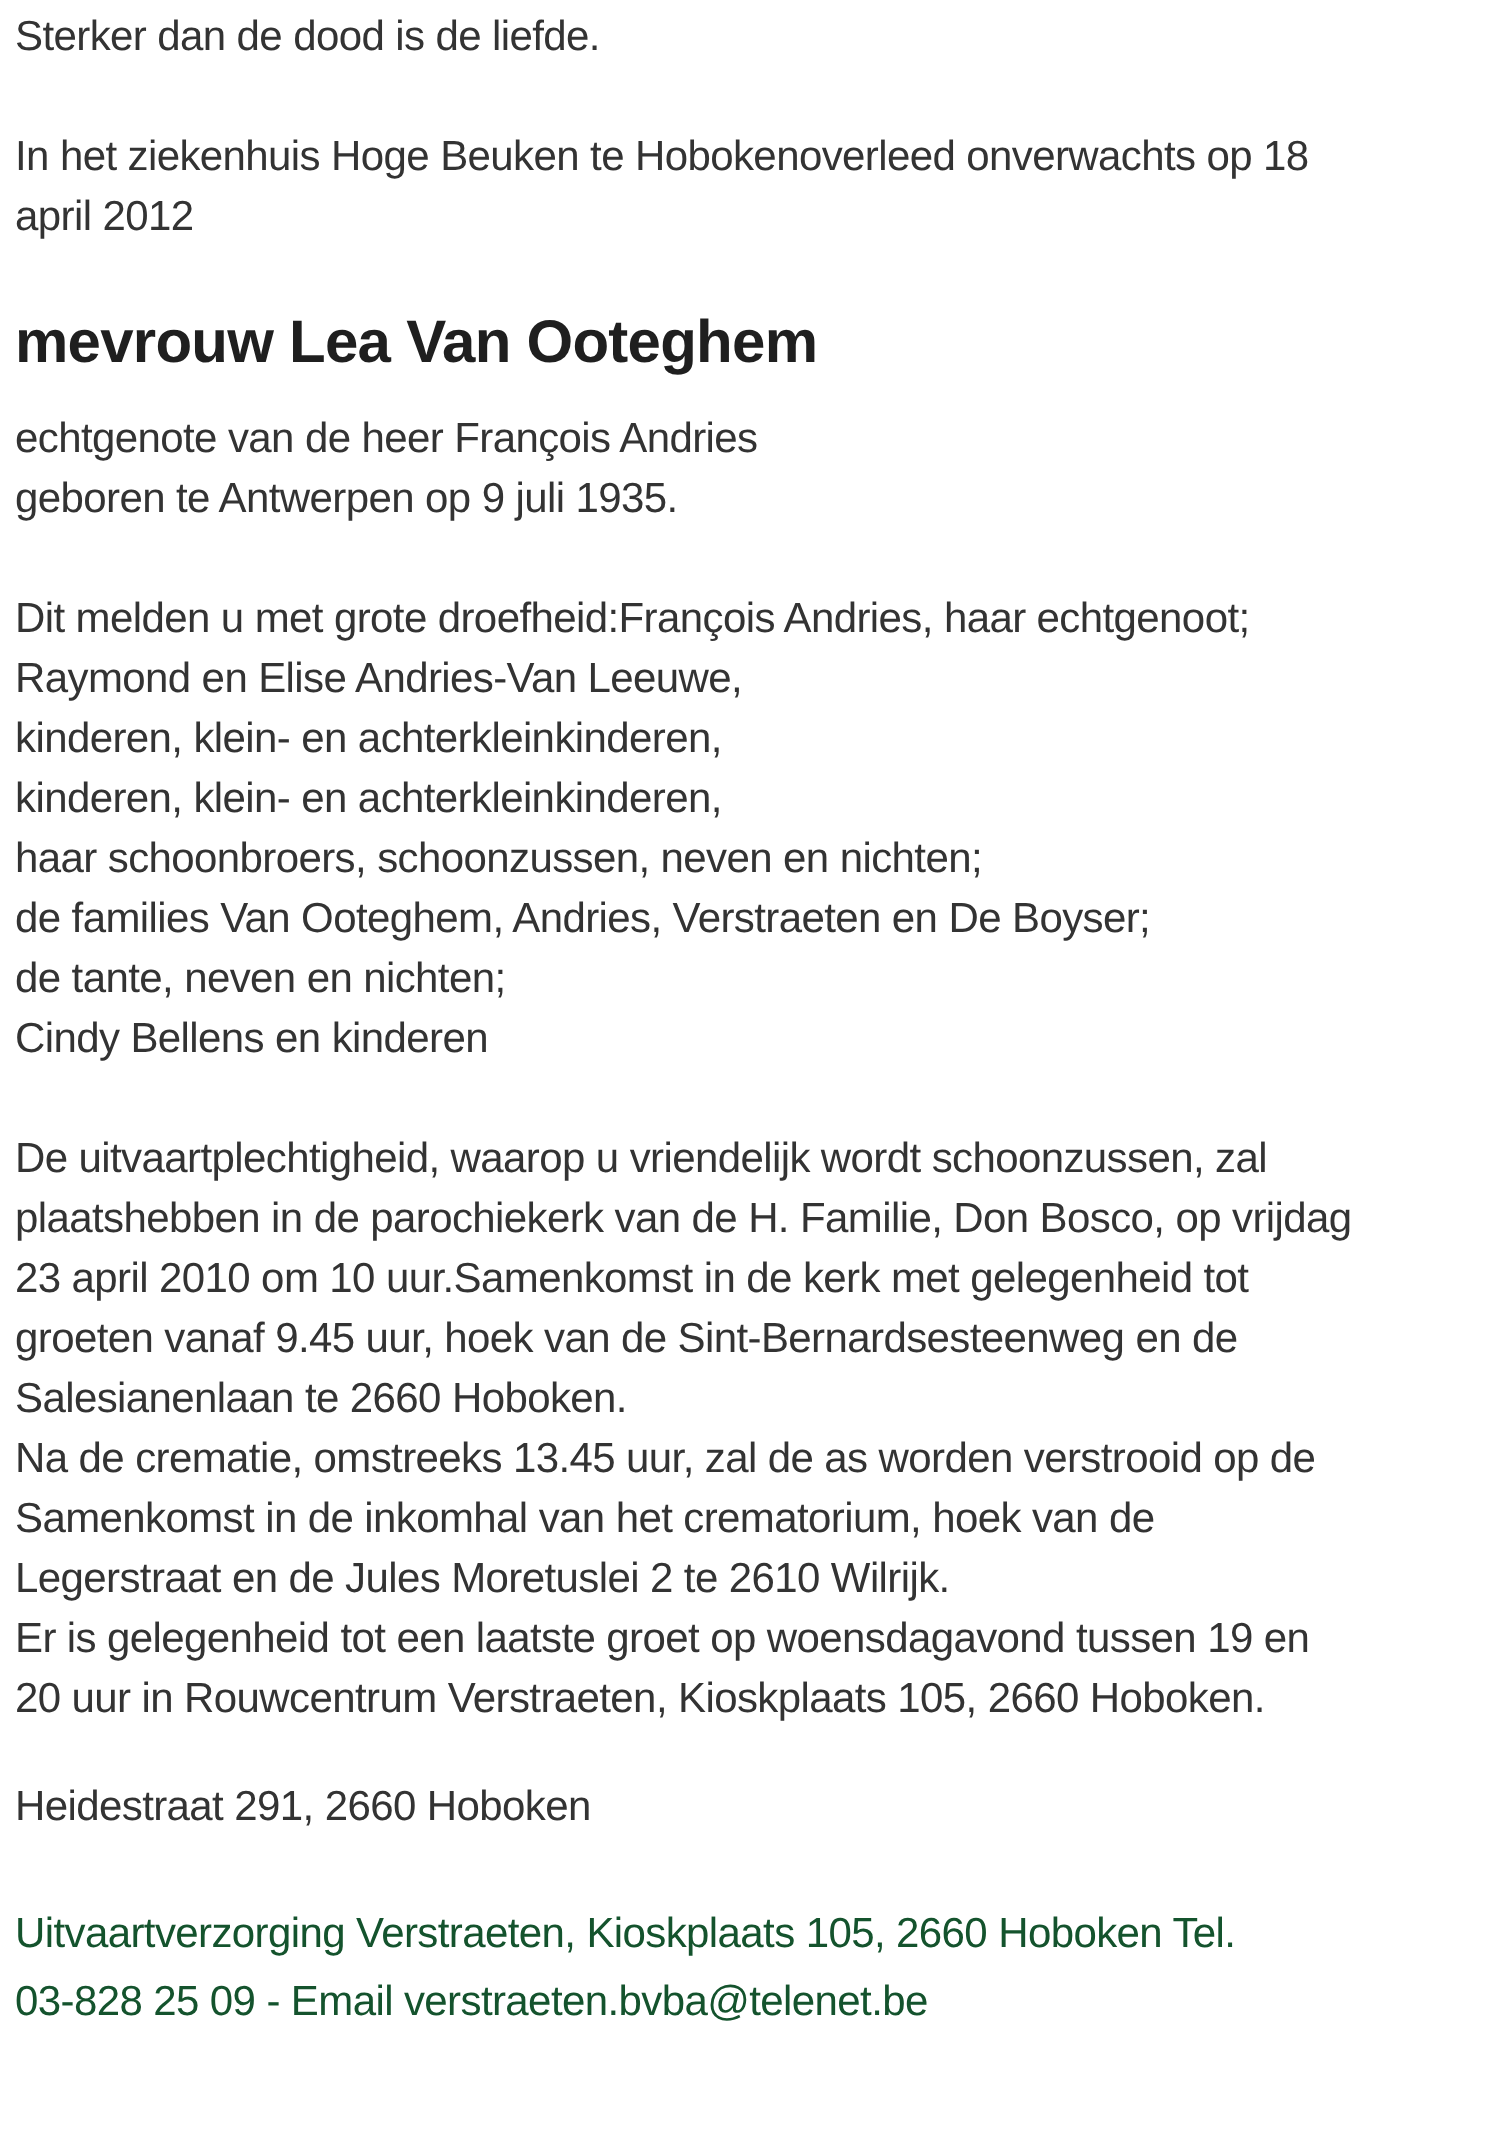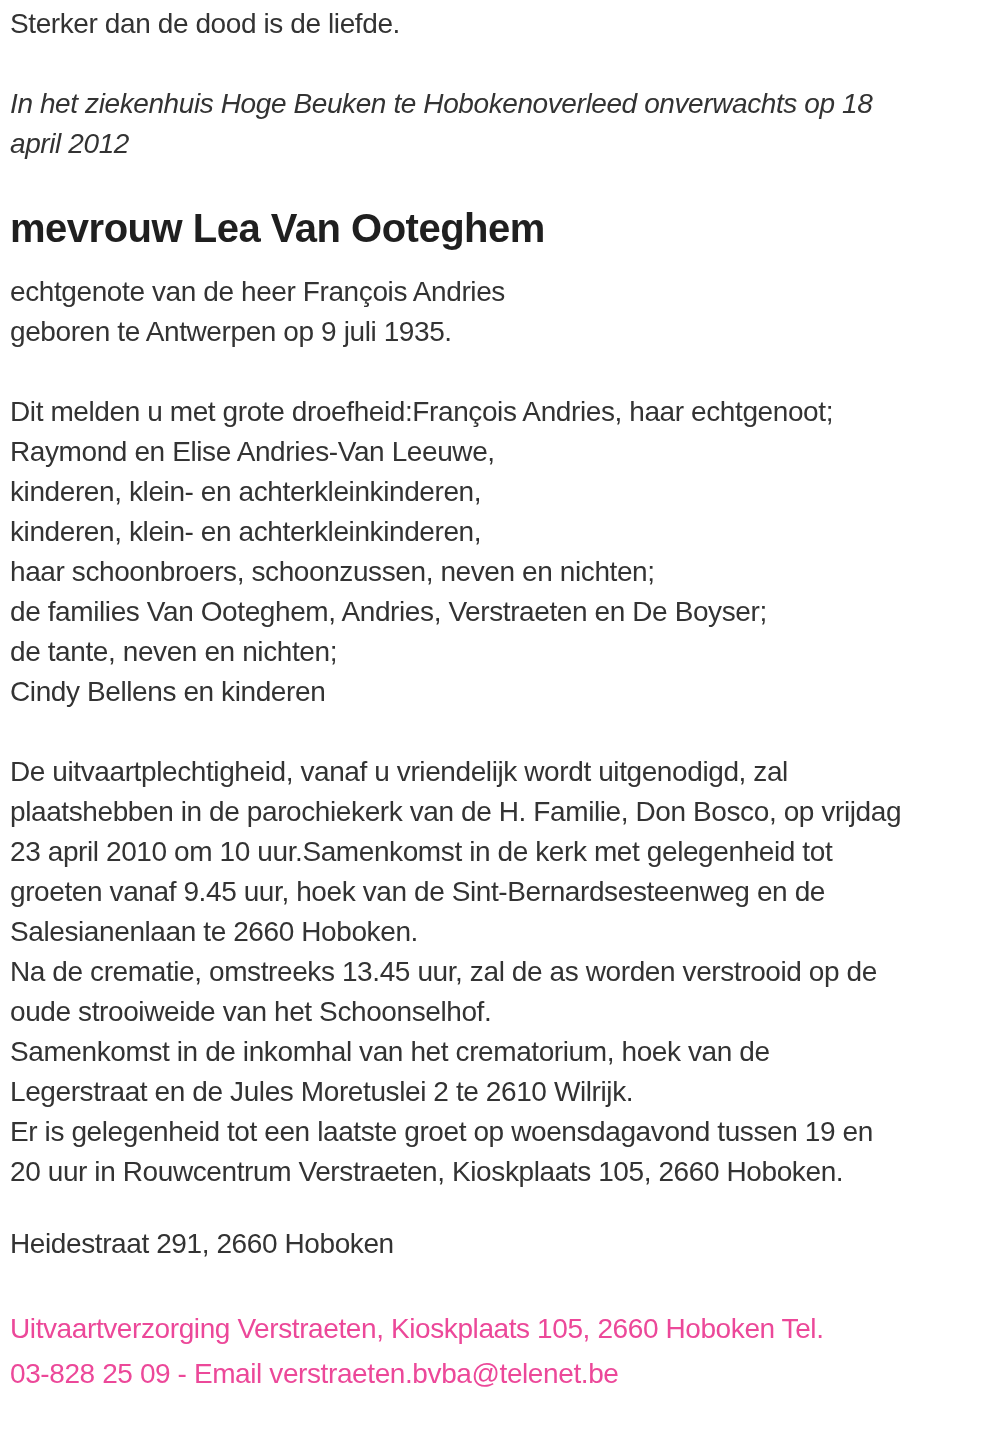--- a/index.html
+++ b/index.html
@@ -22,21 +22,20 @@
     font-size: 28px;
     line-height: 40px;
     letter-spacing: -0.4px;
     white-space: nowrap;
   }
   .epigraph {
     margin: 0;
   }
   .intro {
     margin-top: 40px;
-    font-style: italic;
   }
   .deceased-name {
     font-size: 40px;
     font-weight: bold;
     line-height: 56px;
     letter-spacing: -0.5px;
     color: #1f1f1f;
     margin: 36px 0 16px 0;
     white-space: nowrap;
   }
@@ -47,21 +46,21 @@
     margin-top: 40px;
   }
   .arrangements {
     margin-top: 40px;
   }
   .home-address {
     margin-top: 32px;
   }
   .funeral-home {
     margin-top: 42px;
-    color: #ec4899;
+    color: #14532d;
   }
   .funeral-home .line {
     line-height: 45px;
   }
 </style>
 </head>
 <body>
 
 <div class="page">
 
@@ -84,27 +83,26 @@
       <div class="line">Raymond en Elise Andries-Van Leeuwe,</div>
       <div class="line">kinderen, klein- en achterkleinkinderen,</div>
       <div class="line">kinderen, klein- en achterkleinkinderen,</div>
       <div class="line">haar schoonbroers, schoonzussen, neven en nichten;</div>
       <div class="line">de families Van Ooteghem, Andries, Verstraeten en De Boyser;</div>
       <div class="line">de tante, neven en nichten;</div>
       <div class="line">Cindy Bellens en kinderen</div>
     </div>
 
   <div class="arrangements">
-      <div class="line">De uitvaartplechtigheid, vanaf u vriendelijk wordt uitgenodigd, zal</div>
+      <div class="line">De uitvaartplechtigheid, waarop u vriendelijk wordt schoonzussen, zal</div>
       <div class="line">plaatshebben in de parochiekerk van de H. Familie, Don Bosco, op vrijdag</div>
       <div class="line">23 april 2010 om 10 uur.Samenkomst in de kerk met gelegenheid tot</div>
       <div class="line">groeten vanaf 9.45 uur, hoek van de Sint-Bernardsesteenweg en de</div>
       <div class="line">Salesianenlaan te 2660 Hoboken.</div>
       <div class="line">Na de crematie, omstreeks 13.45 uur, zal de as worden verstrooid op de</div>
-      <div class="line">oude strooiweide van het Schoonselhof.</div>
       <div class="line">Samenkomst in de inkomhal van het crematorium, hoek van de</div>
       <div class="line">Legerstraat en de Jules Moretuslei 2 te 2610 Wilrijk.</div>
       <div class="line">Er is gelegenheid tot een laatste groet op woensdagavond tussen 19 en</div>
       <div class="line">20 uur in Rouwcentrum Verstraeten, Kioskplaats 105, 2660 Hoboken.</div>
     </div>
 
   <div class="home-address line">Heidestraat 291, 2660 Hoboken</div>
 
   <div class="funeral-home">
       <div class="line">Uitvaartverzorging Verstraeten, Kioskplaats 105, 2660 Hoboken Tel.</div>

